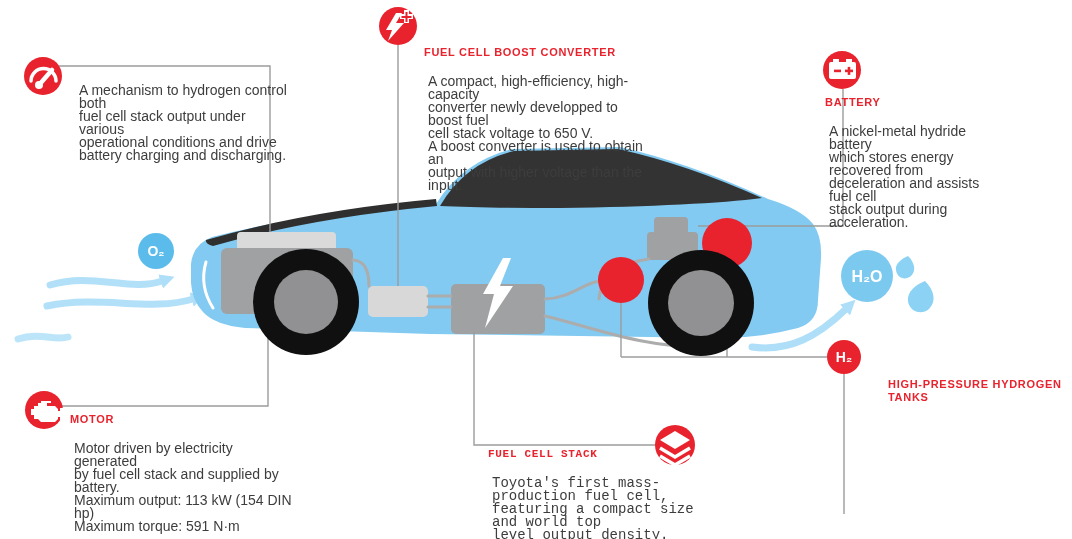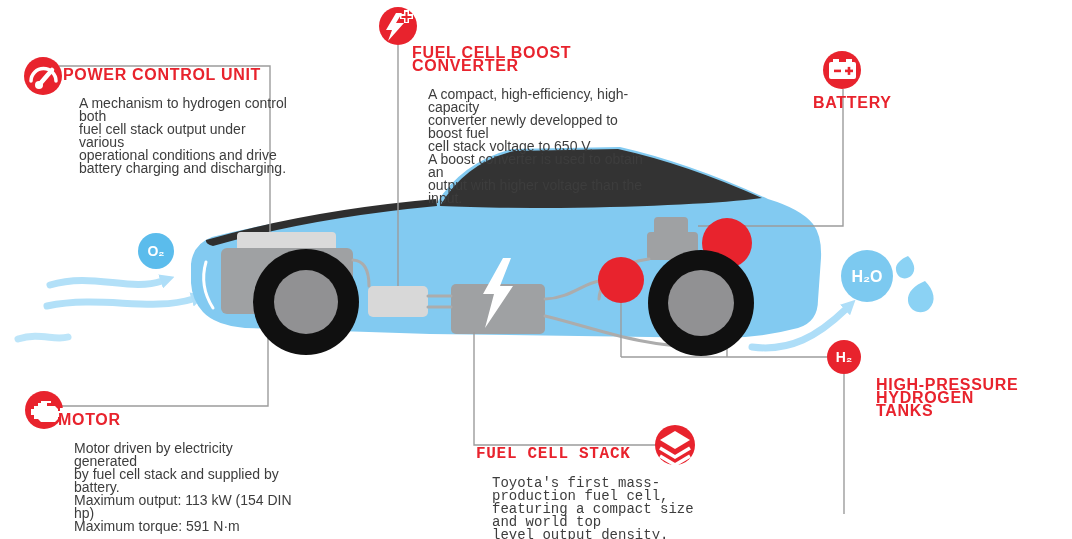--- a/index.html
+++ b/index.html
@@ -1,21 +1,21 @@
 <!DOCTYPE html>
 <html><head>
 <meta charset="utf-8">
 <style>
   html,body{margin:0;padding:0;background:#fff;}
   #stage{position:relative;width:1072px;height:539px;background:#fff;overflow:hidden;
          font-family:"Liberation Sans",sans-serif;}
   #art{position:absolute;left:0;top:0;z-index:0;}
   .callout{position:absolute;z-index:2;}
-  .co-title{color:#e8232d;font-weight:bold;font-size:16px;letter-spacing:.7px;
-            line-height:13px;white-space:pre-line;margin:0 0 3px 0;}
+  .co-title{color:#e8232d;font-weight:bold;font-size:11px;letter-spacing:.7px;
+            line-height:13px;white-space:pre-line;margin:0 0 3px 12px;}
   .co-body{color:#3d3d3d;font-size:14px;line-height:13px;white-space:pre-line;margin:16px;}
 </style>
 </head>
 <body>
 
 <div id="stage">
 
 <svg id="art" width="1072" height="539" viewBox="0 0 1072 539">
   <defs>
     <marker id="ah" viewBox="0 0 10 10" refX="1" refY="5" markerWidth="2.1" markerHeight="2.1" orient="auto-start-reverse">
@@ -136,38 +136,41 @@
     </g>
 
     <g>
       <circle cx="844" cy="357" r="17" fill="#e8232d"></circle>
       <text x="844" y="362" text-anchor="middle" fill="#ffffff" font-size="14" font-weight="bold">H₂</text>
     </g>
   </g>
 </svg>
 
   <div class="callout" style="left:63px;top:68px;width:240px;">
-    <p class="co-title">POWER CONTROL UNIT</p>
     <p class="co-body">A mechanism to hydrogen control both
 fuel cell stack output under various
 operational conditions and drive
 battery charging and discharging.</p>
   </div>
 
   <div class="callout" style="left:412px;top:46px;width:250px;">
     <p class="co-title">FUEL CELL BOOST CONVERTER</p>
     <p class="co-body">A compact, high-efficiency, high-capacity
 converter newly developped to boost fuel
 cell stack voltage to 650 V.
 A boost converter is used to obtain an
 output with higher voltage than the input.</p>
   </div>
 
   <div class="callout" style="left:813px;top:96px;width:200px;">
     <p class="co-title">BATTERY</p>
+    <p class="co-body">A nickel-metal hydride battery
+which stores energy recovered from
+deceleration and assists fuel cell
+stack output during acceleration.</p>
   </div>
 
   <div class="callout" style="left:58px;top:413px;width:250px;">
     <p class="co-title">MOTOR</p>
     <p class="co-body">Motor driven by electricity generated
 by fuel cell stack and supplied by
 battery.
 Maximum output: 113 kW (154 DIN hp)
 Maximum torque: 591 N·m</p>
   </div>

